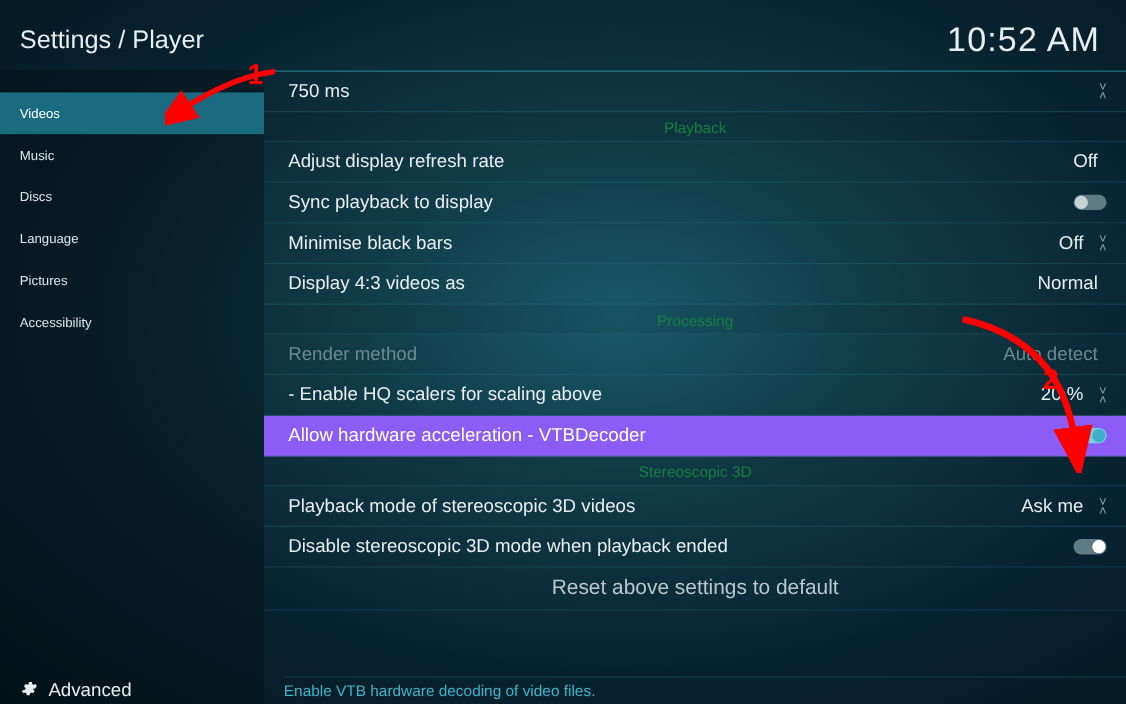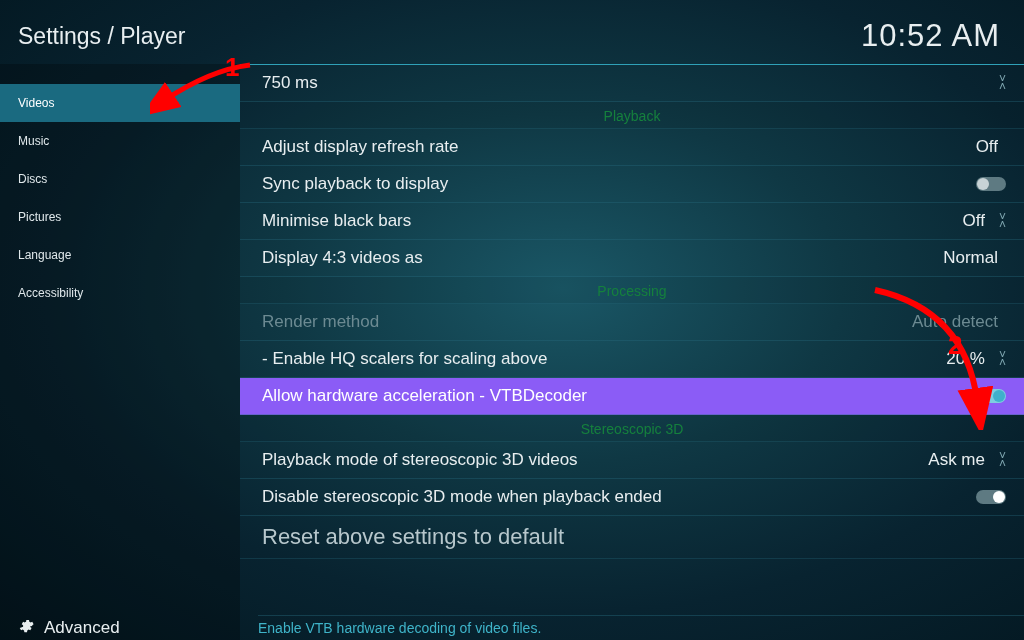--- a/index.html
+++ b/index.html
@@ -103,21 +103,21 @@
   .toggle.hl { background: #7ecde0; }
   .toggle.hl::after { background: #3fb0cb; left: 17px; }
   .hint {
     position: absolute;
     left: 18px; right: 0; bottom: 8px;
     font-size: 14px;
     color: #3fb4c9;
     border-top: 1px solid rgba(40,110,130,0.4);
     padding-top: 4px;
   }
-  .cutoff { color: #b7c7cc; padding: 8px 22px; font-size: 22px; border-bottom: 1px solid rgba(40,110,130,0.3);}
+  .cutoff { color: #b7c7cc; padding: 8px 22px; font-size: 19px; border-bottom: 1px solid rgba(40,110,130,0.3); text-align: center;}
 
   
   .anno { position: absolute; pointer-events: none; }
   .anno-num {
     position: absolute; color: #ff0000; font-weight: bold; font-size: 26px;
     font-family: Arial, sans-serif;
   }
 </style>
 </head>
 <body>
@@ -125,22 +125,22 @@
 <div class="header">
   <div>Settings / Player</div>
   <div class="clock">10:52 AM</div>
 </div>
 
 <div class="layout">
   <div class="sidebar">
     <div class="side-item active"><span>Videos</span></div>
     <div class="side-item"><span>Music</span></div>
     <div class="side-item"><span>Discs</span></div>
+    <div class="side-item"><span>Language</span></div>
     <div class="side-item"><span>Pictures</span></div>
-    <div class="side-item"><span>Language</span></div>
     <div class="side-item"><span>Accessibility</span></div>
     <div class="side-footer">
       <span class="gear">
         <svg viewBox="0 0 24 24" width="16" height="16" fill="#e8eef0">
             <path d="M12 8a4 4 0 100 8 4 4 0 000-8zm9.4 4a7.6 7.6 0 00-.1-1.2l2.1-1.6-2-3.4-2.5 1a7.7 7.7 0 00-2-1.2l-.4-2.6h-4l-.4 2.6a7.7 7.7 0 00-2 1.2l-2.5-1-2 3.4 2.1 1.6a7.6 7.6 0 000 2.4L2.6 15l2 3.4 2.5-1a7.7 7.7 0 002 1.2l.4 2.6h4l.4-2.6a7.7 7.7 0 002-1.2l2.5 1 2-3.4-2.1-1.6c.1-.4.1-.8.1-1.2z"></path>
           </svg>
       </span>
       <span>Advanced</span>
     </div>
   </div>

